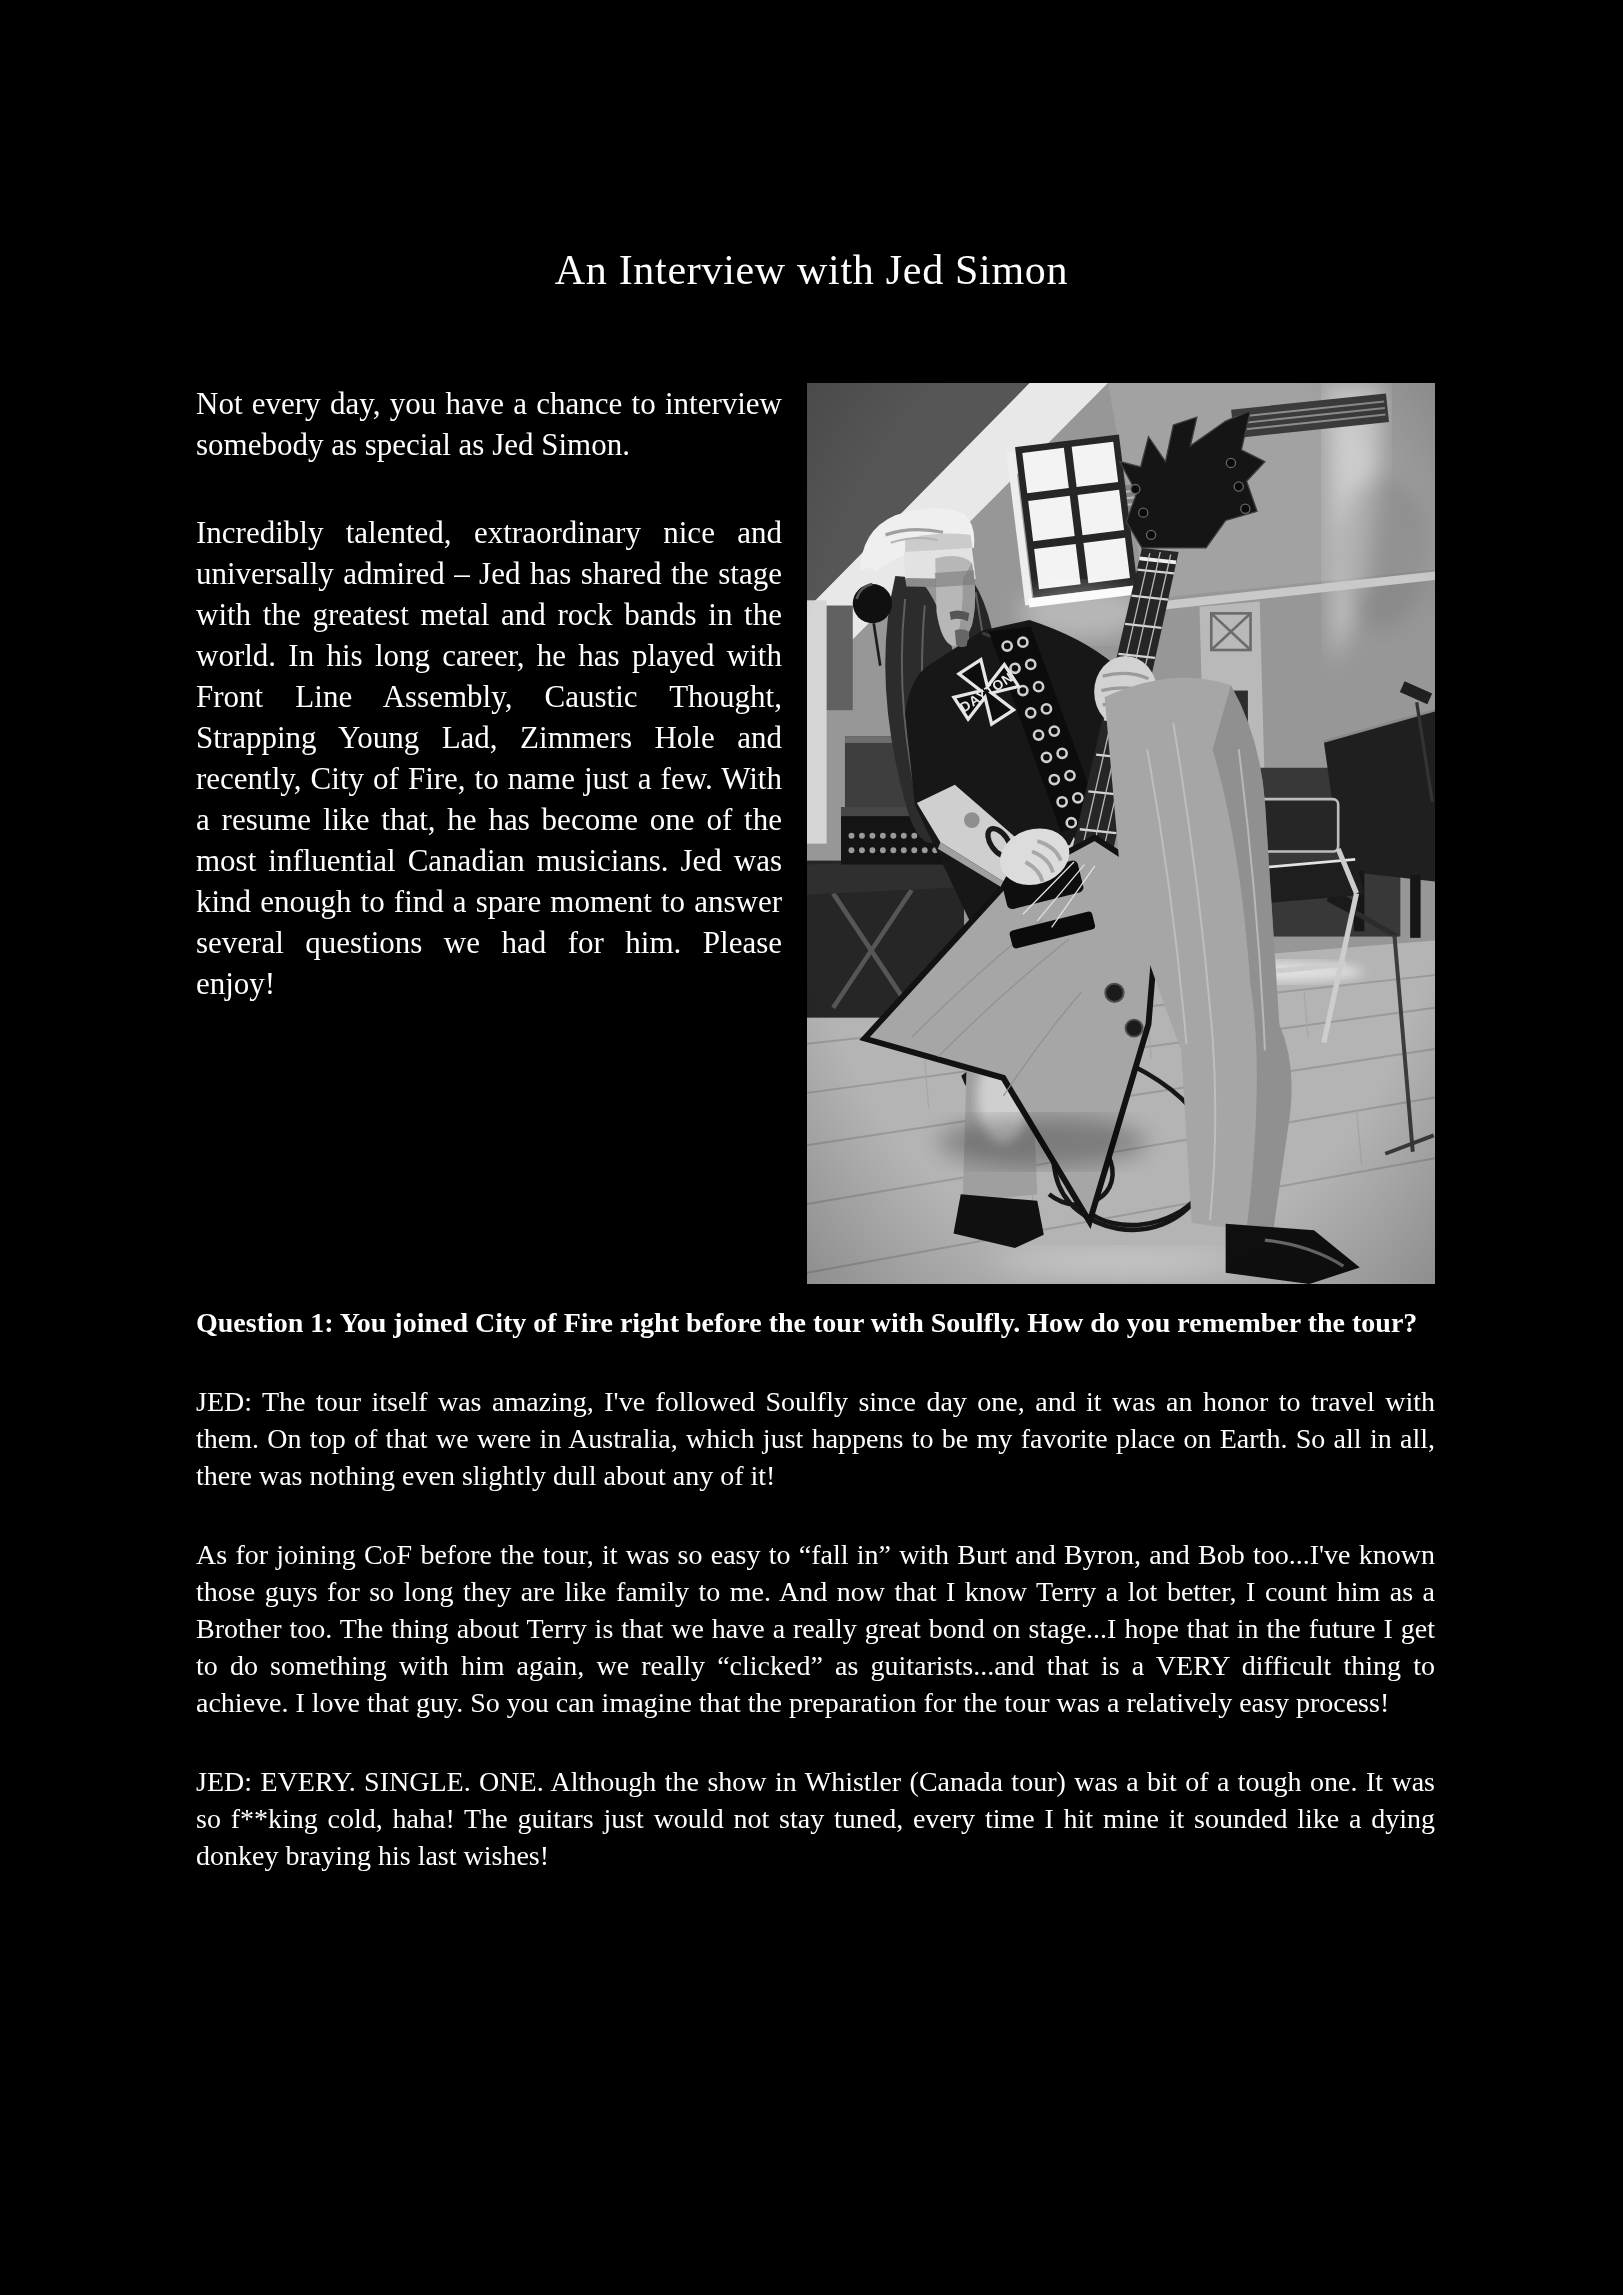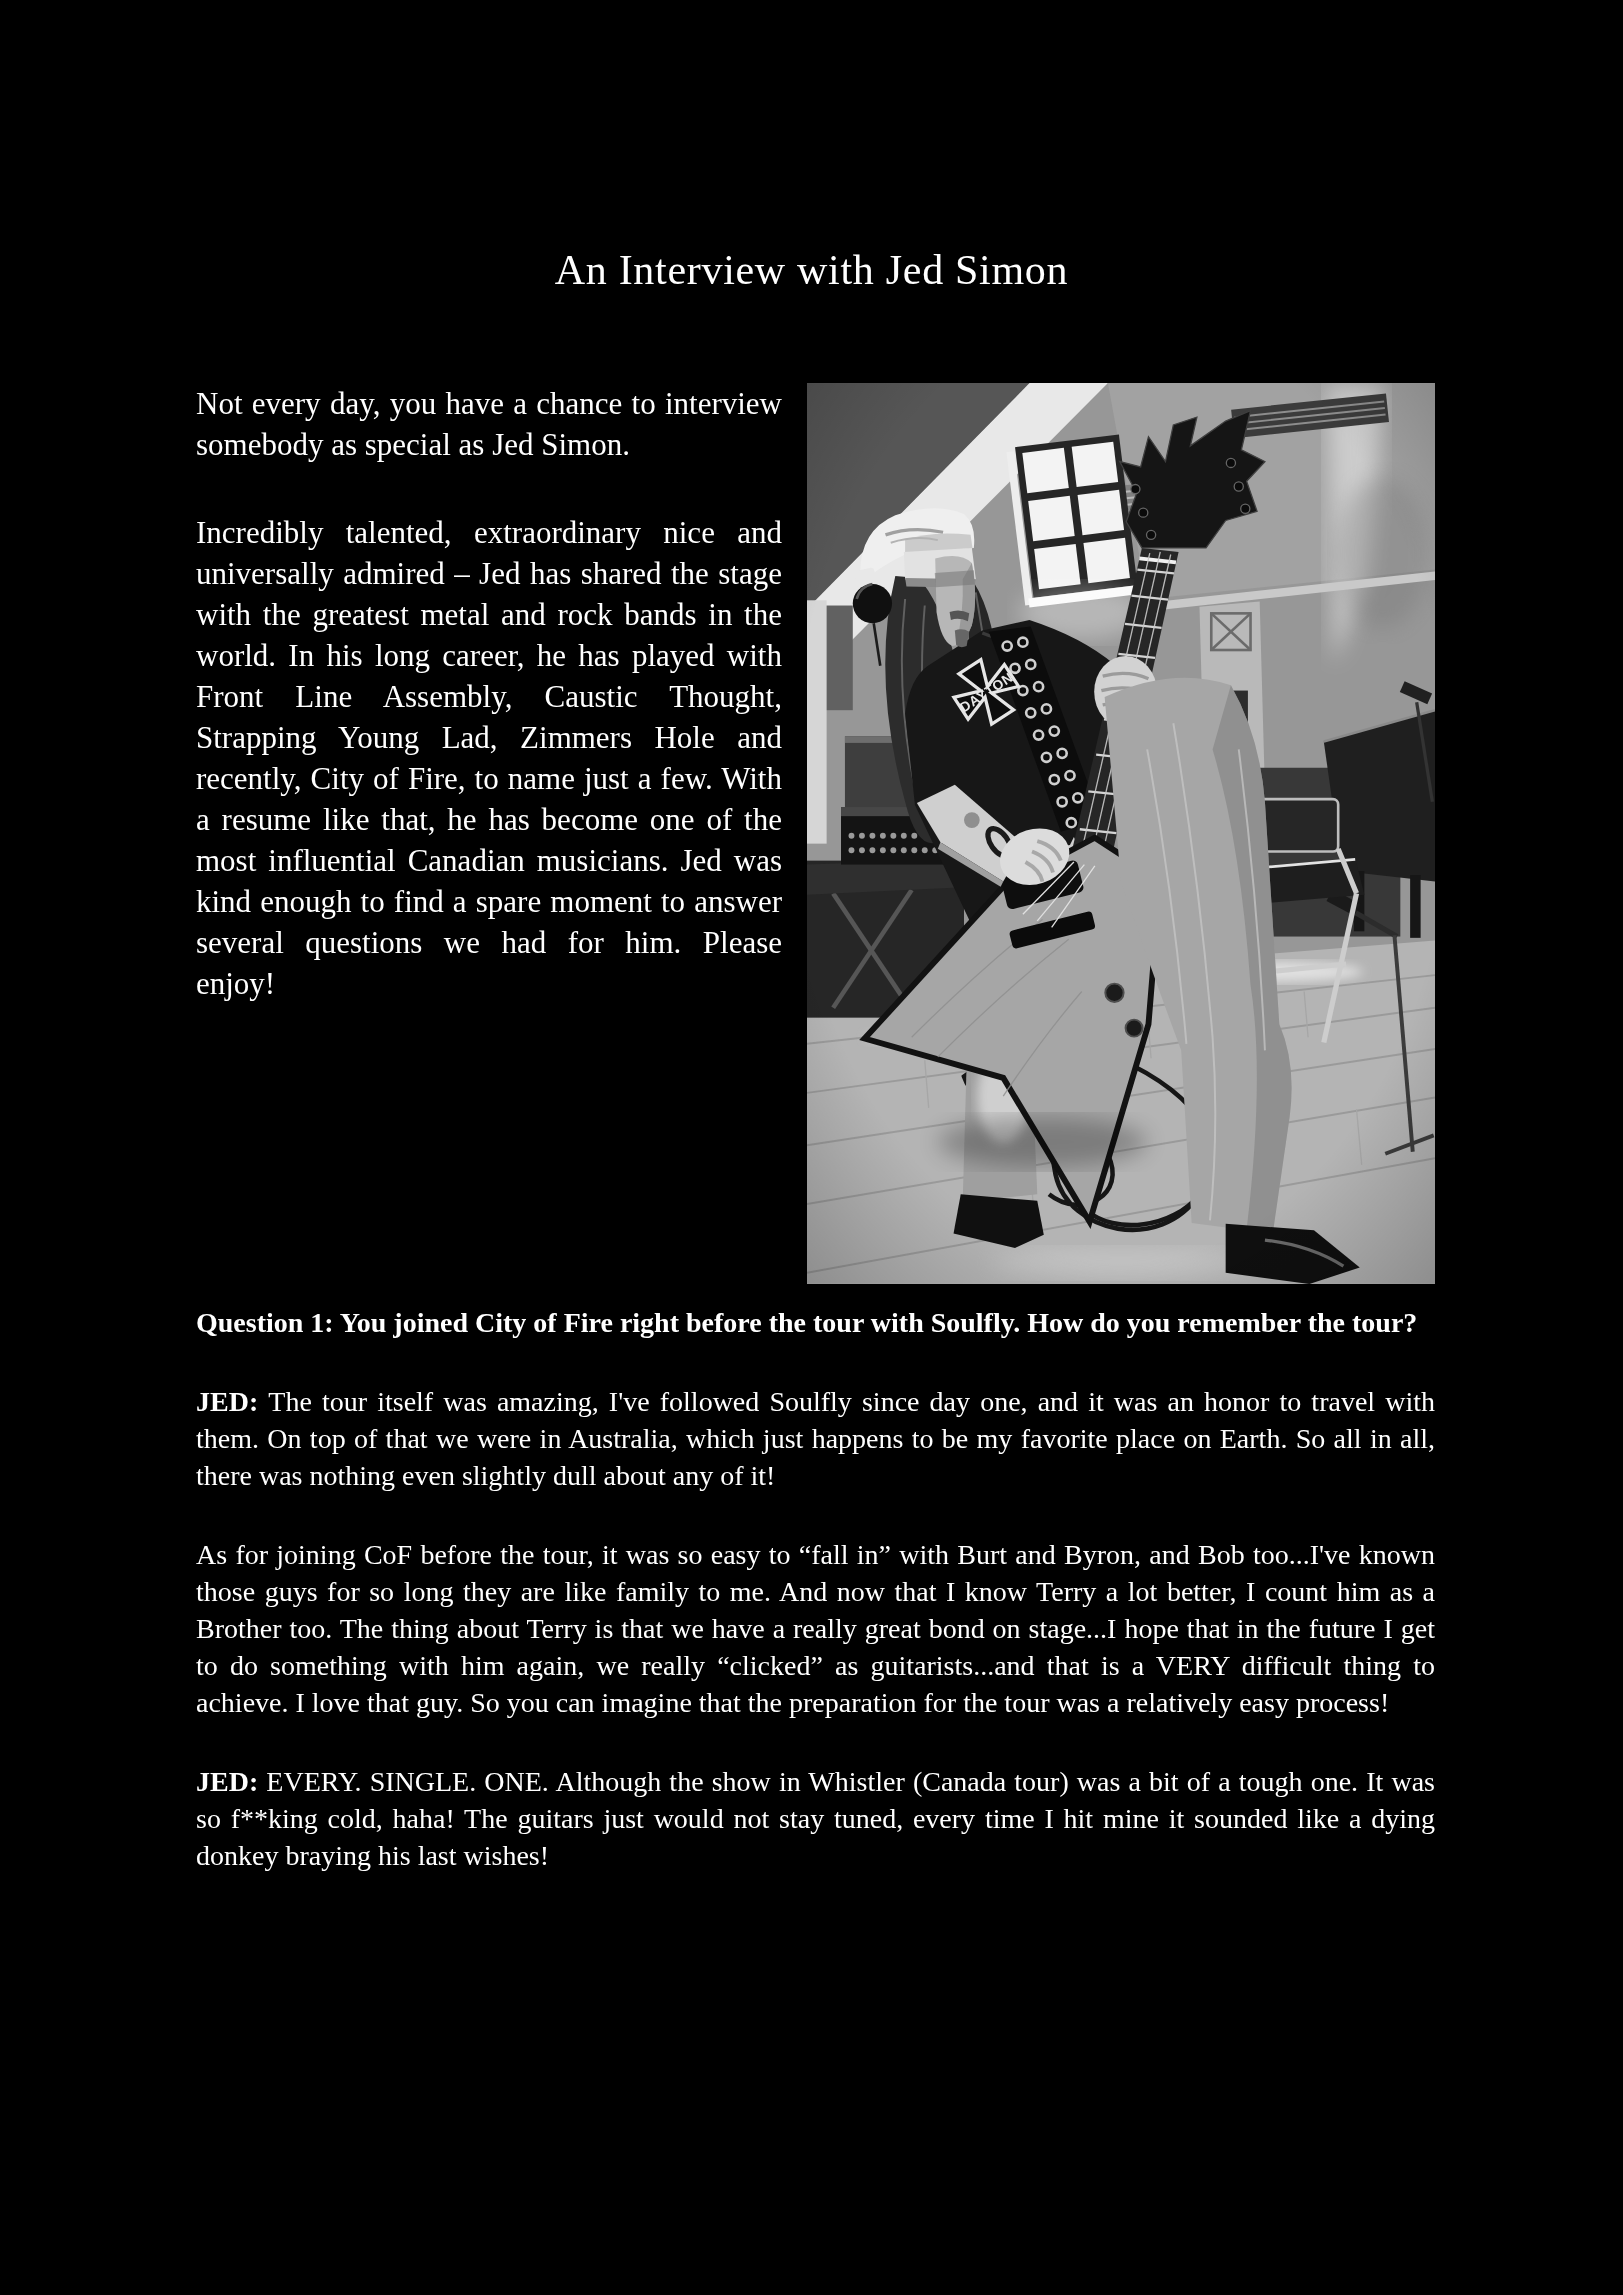--- a/index.html
+++ b/index.html
@@ -13,21 +13,21 @@
   }
   .content { margin:91px 188px 0 196px; }
   .row { display:flex; align-items:flex-start; gap:25px; }
   .intro { flex:0 0 586px; width:586px; font-size:31px; line-height:41px; text-align:justify; }
   .intro p { margin:0 0 47px 0; }
   figure.photo { flex:0 0 628px; width:628px; height:901px; margin:0; }
   figure.photo svg { display:block; width:628px; height:901px; }
   .qa { margin-top:19.6px; font-size:28px; line-height:37px; text-align:justify; }
   .qa p { margin:0 0 42px 0; }
   .qa p.question { font-weight:bold; }
-  .qa b { font-weight:bold; }
+  .qa b { font-weight:normal; }
 </style>
 </head>
 <body>
 
 <div class="page">
   <h1 class="title">An Interview with Jed Simon</h1>
 
   <div class="content">
     <div class="row">
       <div class="intro">

